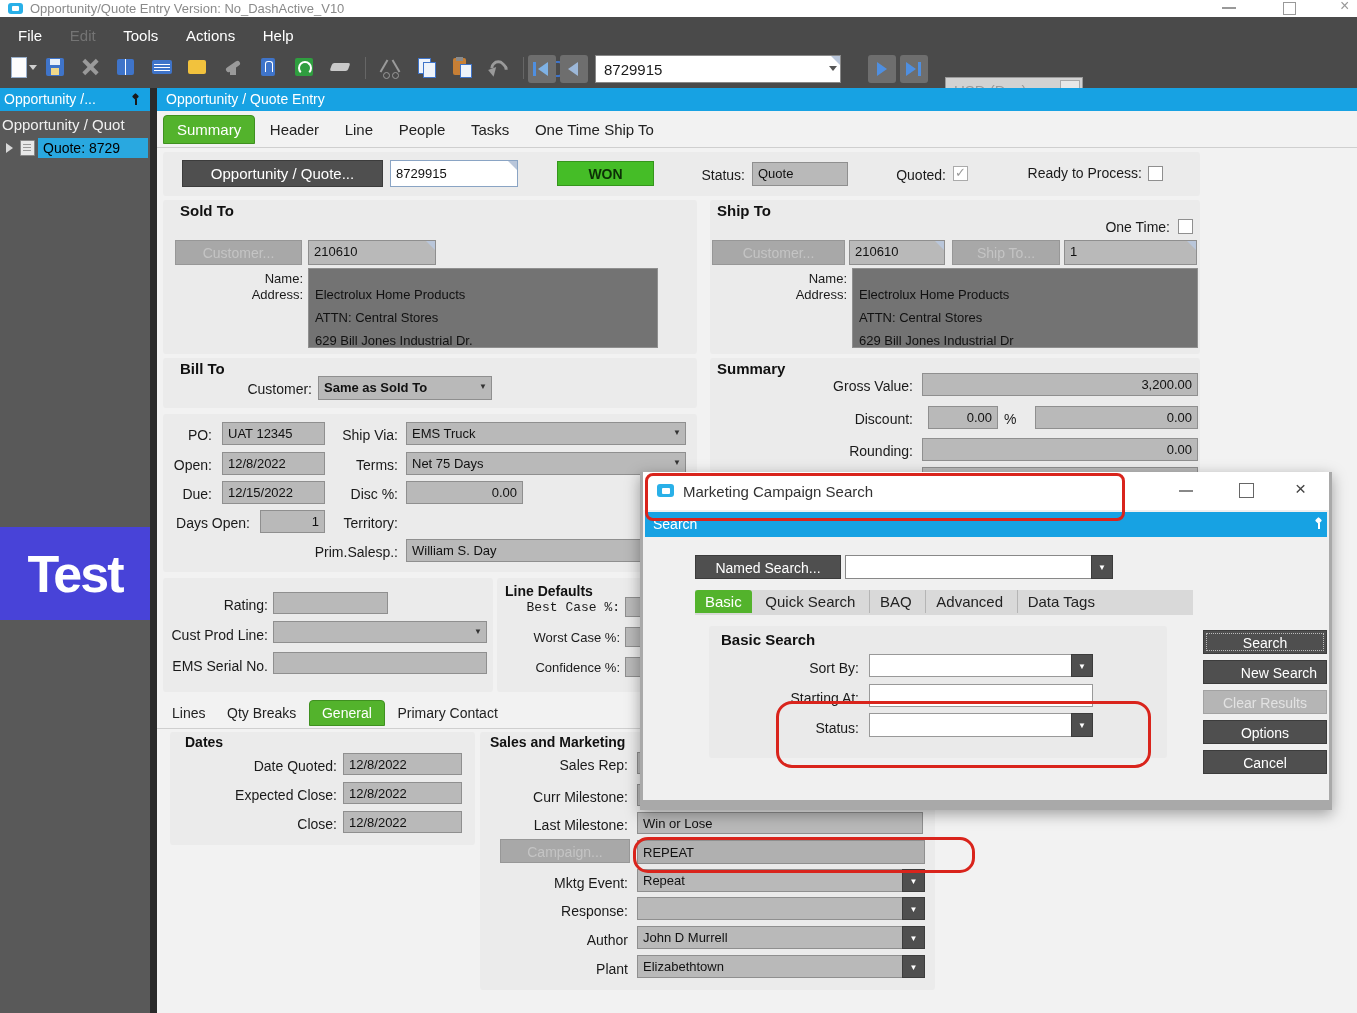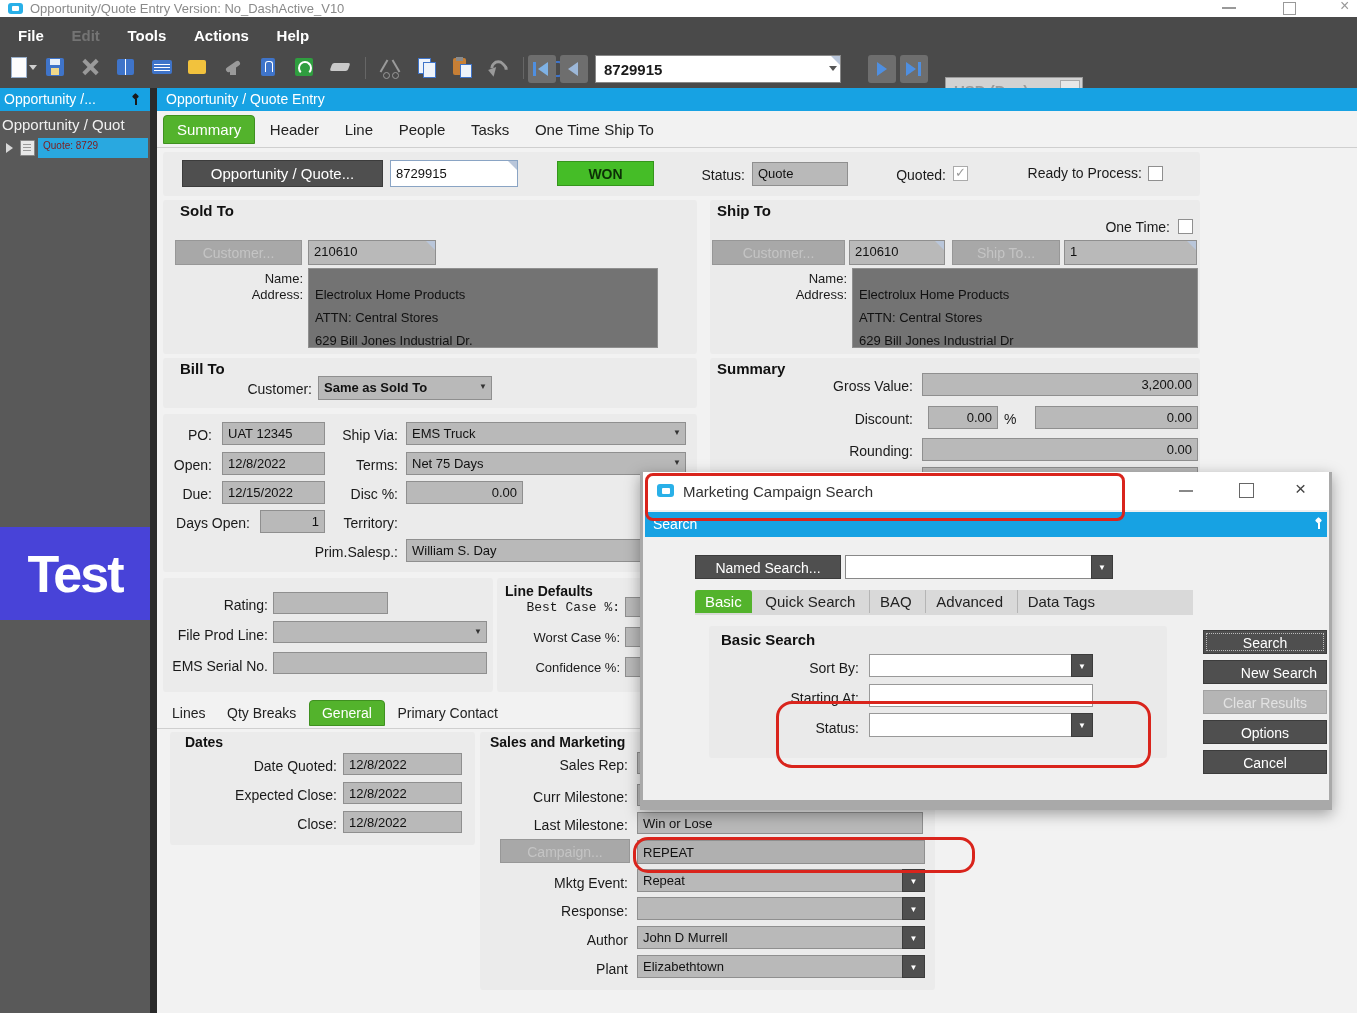--- a/index.html
+++ b/index.html
@@ -53,21 +53,21 @@
   <div class="abs" style="left:0;top:0;width:1357px;height:17px;background:#fff;">
     <div class="abs" style="left:8px;top:3px;width:15px;height:11px;background:#29b0e8;border-radius:3px;">
       <div class="abs" style="left:4px;top:3px;width:7px;height:5px;background:#fff;border-radius:1px;"></div>
     </div>
     <div class="abs" style="left:30px;top:1px;font-size:13px;color:#8a8a8a;">Opportunity/Quote Entry Version: No_DashActive_V10</div>
     <div class="abs" style="left:1222px;top:7px;width:14px;height:2px;background:#999;"></div>
     <div class="abs" style="left:1283px;top:2px;width:11px;height:11px;border:1px solid #999;"></div>
     <div class="abs" style="left:1340px;top:-3px;font-size:16px;color:#999;">×</div>
   </div>
 
-  <div class="abs" style="left:0;top:17px;width:1357px;height:71px;background:#4a4a4a;font-weight:bold;">
+  <div class="abs" style="left:0;top:17px;width:1357px;height:71px;background:#4a4a4a;">
     <div class="abs" style="left:6px;top:6px;">
       <span class="menu-item">File</span>
       <span class="menu-item" style="color:#747474;">Edit</span>
       <span class="menu-item">Tools</span>
       <span class="menu-item">Actions</span>
       <span class="menu-item">Help</span>
     </div>
 
     <div class="abs" style="left:4px;top:36px;height:32px;">
       <span class="ti"><i style="left:4px;top:2px;width:14px;height:19px;background:#fdfdfd;border:1px solid #9ab0cc;"></i><i style="left:22px;top:10px;border-left:4px solid transparent;border-right:4px solid transparent;border-top:5px solid #cfcfcf;"></i></span>
@@ -121,21 +121,21 @@
       <span class="pin" style="left:130px;top:5px;color:#1a1a1a;"></span>
     </div>
     <div class="abs" style="left:2px;top:28px;color:#f0f0f0;font-size:15px;white-space:nowrap;">Opportunity / Quot</div>
     <div class="abs" style="left:6px;top:55px;border-top:5px solid transparent;border-bottom:5px solid transparent;border-left:7px solid #d8d8d8;"></div>
     <div class="abs" style="left:20px;top:52px;width:13px;height:14px;background:#e8e8e8;border:1px solid #888;border-radius:1px;">
       <div class="abs" style="left:2px;top:3px;width:8px;height:1px;background:#999;"></div>
       <div class="abs" style="left:2px;top:6px;width:8px;height:1px;background:#999;"></div>
       <div class="abs" style="left:2px;top:9px;width:8px;height:1px;background:#999;"></div>
     </div>
     <div class="abs" style="left:38px;top:50px;width:110px;height:20px;background:#29a8e0;">
-      <span style="position:absolute;left:5px;top:2px;color:#7f1d1d;font-size:10px;white-space:nowrap;">Quote: 8729</span>
+      <span style="position:absolute;left:5px;top:2px;color:#000000;font-size:14px;white-space:nowrap;">Quote: 8729</span>
     </div>
     <div class="abs" style="left:0;top:439px;width:150px;height:93px;background:#4843d8;display:flex;align-items:center;justify-content:center;">
       <span style="color:#fff;font-size:52px;font-weight:800;letter-spacing:-2px;">Test</span>
     </div>
   </div>
   <div class="abs" style="left:150px;top:88px;width:7px;height:925px;background:#2a2a2a;"></div>
 
   <div class="abs" style="left:157px;top:88px;width:1200px;height:23px;background:#17a2e3;">
     <span style="position:absolute;left:9px;top:3px;color:#fff;font-size:14px;">Opportunity / Quote Entry</span>
   </div>
@@ -221,21 +221,21 @@
   <span class="lbl" style="left:1004px;top:411px;width:14px;text-align:left;font-size:14px;">%</span>
   <div class="box num" style="left:1035px;top:406px;width:163px;height:23px;">0.00</div>
   <span class="lbl" style="left:810px;top:443px;width:103px;font-size:14px;">Rounding:</span>
   <div class="box num" style="left:922px;top:438px;width:276px;height:23px;">0.00</div>
   <div class="box" style="left:922px;top:467px;width:276px;height:8px;"></div>
 
   <div class="panel" style="left:163px;top:578px;width:330px;height:114px;"></div>
   <div class="panel" style="left:497px;top:578px;width:200px;height:114px;"></div>
   <span class="lbl" style="left:180px;top:597px;width:88px;font-size:14px;">Rating:</span>
   <div class="box" style="left:273px;top:592px;width:115px;height:22px;"></div>
-  <span class="lbl" style="left:158px;top:627px;width:110px;font-size:14px;">File Prod Line:</span>
+  <span class="lbl" style="left:158px;top:627px;width:110px;font-size:14px;">Cust Prod Line:</span>
   <div class="combo" style="left:273px;top:621px;width:214px;height:22px;"></div>
   <span class="lbl" style="left:158px;top:658px;width:110px;font-size:14px;">EMS Serial No.</span>
   <div class="box" style="left:273px;top:652px;width:214px;height:22px;"></div>
   <span class="heading" style="left:505px;top:583px;font-size:14px;">Line Defaults</span>
   <span class="lbl" style="left:520px;top:600px;width:100px;font-family:Liberation Mono, monospace;">Best Case %:</span>
   <div class="box" style="left:625px;top:597px;width:70px;height:20px;"></div>
   <span class="lbl" style="left:520px;top:630px;width:100px;">Worst Case %:</span>
   <div class="box" style="left:625px;top:627px;width:70px;height:20px;"></div>
   <span class="lbl" style="left:520px;top:660px;width:100px;">Confidence %:</span>
   <div class="box" style="left:625px;top:657px;width:70px;height:20px;"></div>

